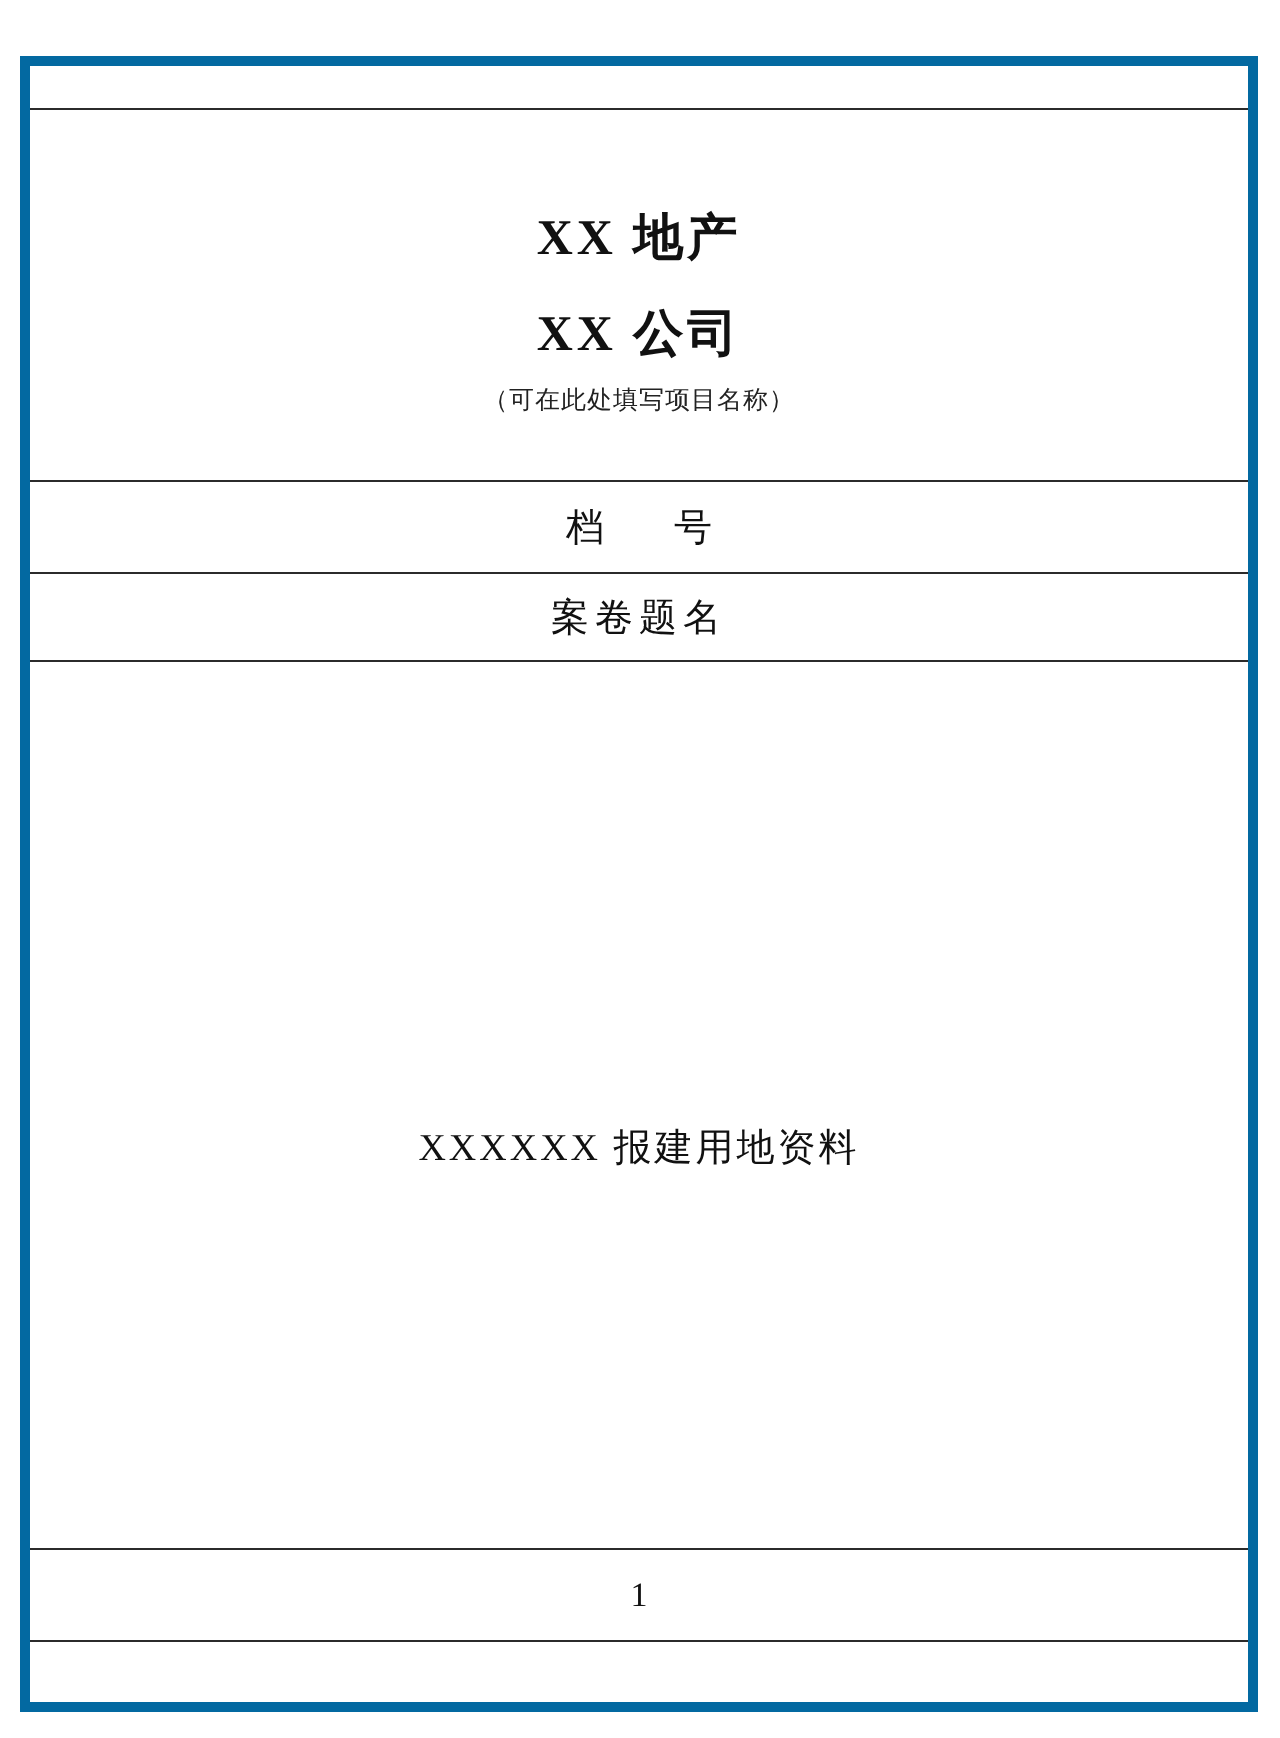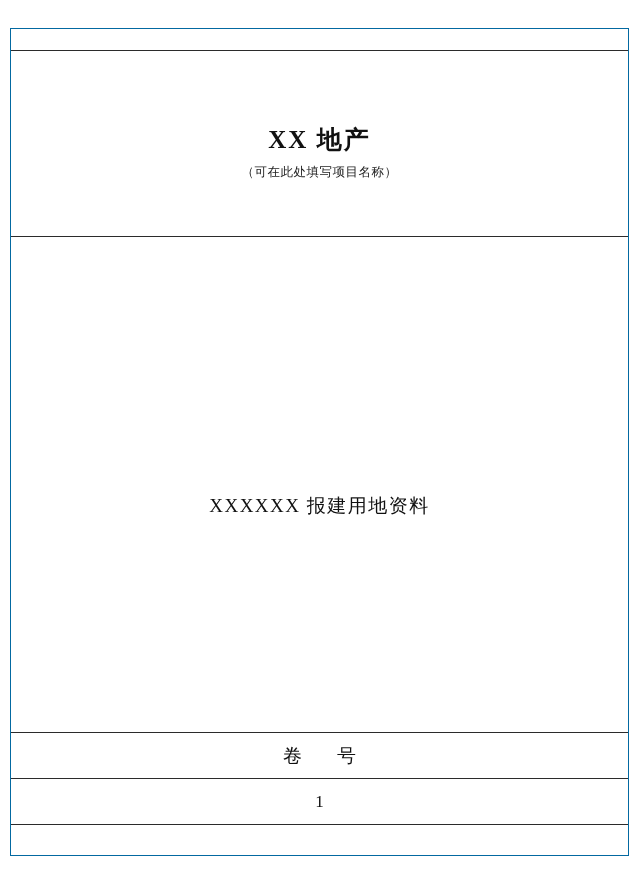--- a/index.html
+++ b/index.html
@@ -23,21 +23,21 @@
     box-sizing: border-box;
   }
 
   
   .cover-frame {
     position: absolute;
     left: 10px;
     top: 28px;
     width: 619px;
     height: 828px;
-    border: 1px solid #0369a1;
+    border: 5px solid #0369a1;
     box-sizing: border-box;
     display: flex;
     flex-direction: column;
   }
 
   
   .strip-top {
     height: 22px;
     border-bottom: 1px solid #2b2b2b;
     box-sizing: border-box;
@@ -137,33 +137,37 @@
 </head>
 <body>
 
 <div class="page">
   <div class="cover-frame">
 
     <div class="strip-top"></div>
 
     <div class="band band-header">
       <div class="company-line">XX 地产</div>
+      <div class="company-line">XX 公司</div>
       <div class="project-note">（可在此处填写项目名称）</div>
     </div>
 
+    <div class="band band-label">
+      <span class="inner">档　号</span>
+    </div>
 
 
+    <div class="band band-title-label">
+      <span>案卷题名</span>
+    </div>
 
     <div class="band-body">
       <span class="body-text">XXXXXX 报建用地资料</span>
     </div>
 
-    <div class="band band-vol-label">
-      <span class="inner">卷　号</span>
-    </div>
 
     <div class="band band-vol-value">
       <span>1</span>
     </div>
 
     <div class="band band-bottom"></div>
 
   </div>
 </div>
 

